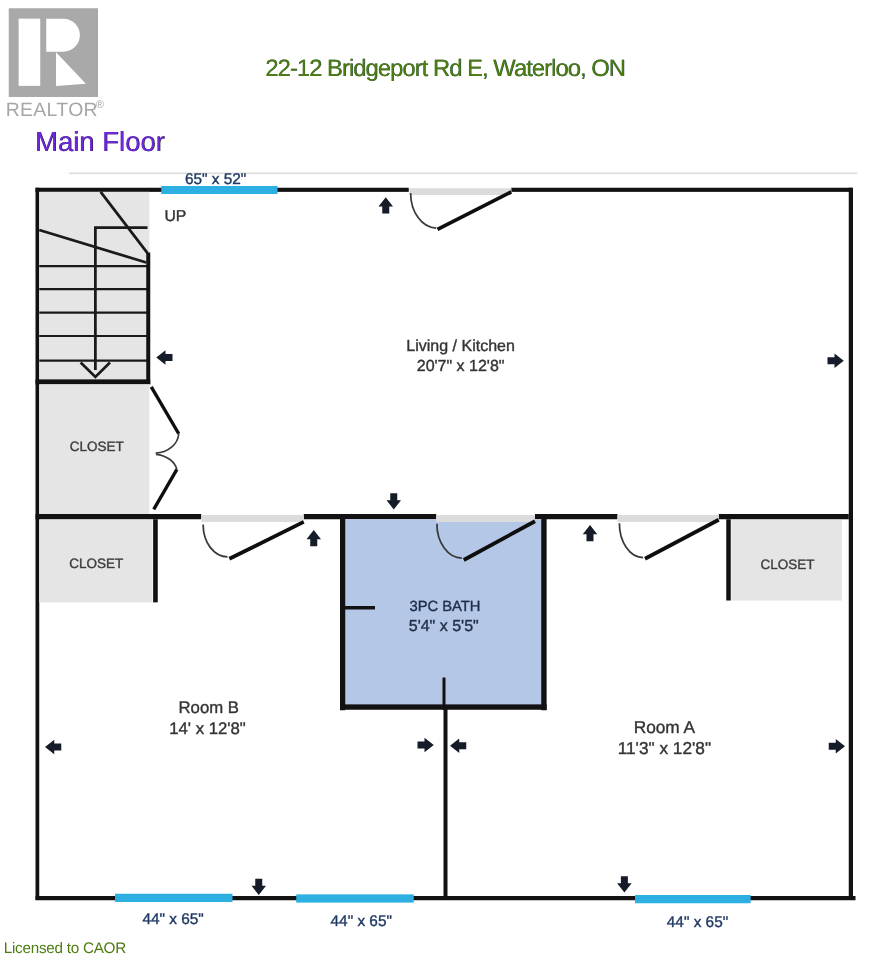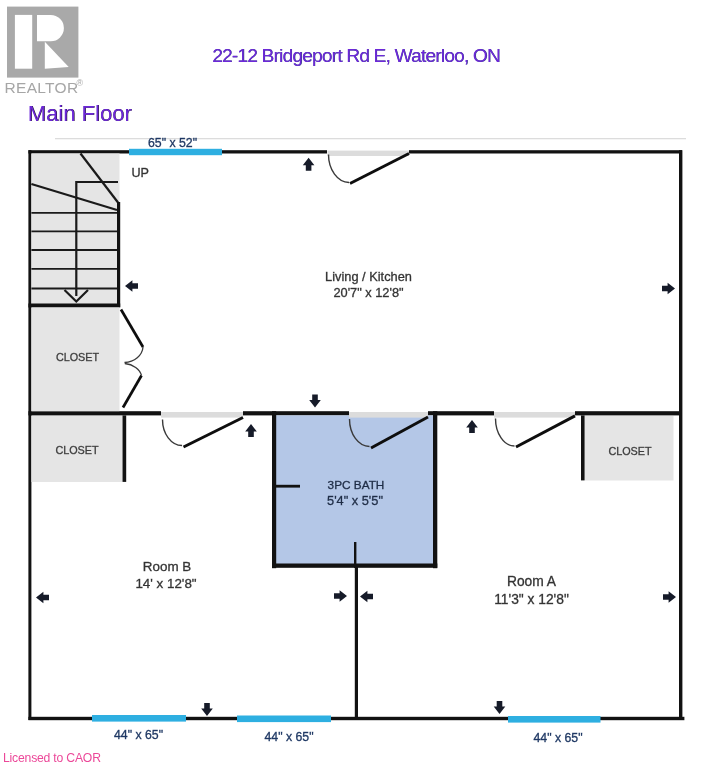--- a/index.html
+++ b/index.html
@@ -12,21 +12,21 @@
 
 <svg class="abs" style="left:0;top:0" width="120" height="100" viewBox="0 0 120 100">
   <rect x="7" y="6.6" width="71.4" height="71" fill="#a9a9a9"></rect>
   <rect x="14.9" y="14.9" width="17.3" height="53.8" fill="#ffffff"></rect>
   <path d="M37,14.9 L50.7,14.9 A13.2,13.2 0 0 1 50.7,41.3 L37,41.3 Z" fill="#ffffff"></path>
   <path d="M44.8,41.8 L68.7,66.9 L44.8,68.7 Z" fill="#ffffff"></path>
   <text x="4.5" y="93" font-size="15.5" letter-spacing="0.3" fill="#a6a6a6">REALTOR</text>
   <text x="76.5" y="86" font-size="9" fill="#a6a6a6">®</text>
 </svg>
 
-<div class="abs" style="left:0;top:44.6px;width:712px;text-align:center;font-size:19px;letter-spacing:-0.75px;color:#6d28d9;text-shadow:0.35px 0 0 #2c4e71;">22-12 Bridgeport Rd E, Waterloo, ON</div>
+<div class="abs" style="left:0;top:44.6px;width:712px;text-align:center;font-size:19px;letter-spacing:-0.75px;color:#4d7c0f;text-shadow:0.35px 0 0 #2c4e71;">22-12 Bridgeport Rd E, Waterloo, ON</div>
 
 <div class="abs" style="left:27.8px;top:101px;font-size:22px;color:#6d28d9;text-shadow:0.4px 0 0 #111111;">Main Floor</div>
 
 <svg class="abs" style="left:0;top:0" width="712" height="768" viewBox="0 0 712 768">
 
   <rect x="55" y="138" width="631" height="1.3" fill="#dcdcdc"></rect>
 
   <g>
     <rect x="28.4" y="150.2" width="298.6" height="3.3" fill="#121212"></rect>
     <rect x="409" y="150.2" width="273" height="3.3" fill="#121212"></rect>
@@ -181,15 +181,15 @@
 
   <path d="M0,0 L-7.4,-5.8 L-7.4,-2.8 L-13,-2.8 L-13,2.8 L-7.4,2.8 L-7.4,5.8 Z" transform="translate(36,597.5) rotate(180)" fill="#161b29"></path>
 
   <path d="M0,0 L-7.4,-5.8 L-7.4,-2.8 L-13,-2.8 L-13,2.8 L-7.4,2.8 L-7.4,5.8 Z" transform="translate(676,597)" fill="#161b29"></path>
 
   <path d="M0,0 L-7.4,-5.8 L-7.4,-2.8 L-13,-2.8 L-13,2.8 L-7.4,2.8 L-7.4,5.8 Z" transform="translate(207,716) rotate(90)" fill="#161b29"></path>
 
   <path d="M0,0 L-7.4,-5.8 L-7.4,-2.8 L-13,-2.8 L-13,2.8 L-7.4,2.8 L-7.4,5.8 Z" transform="translate(499.5,714) rotate(90)" fill="#161b29"></path>
 </svg>
 
-<div class="abs" style="left:3px;top:750.5px;font-size:12.2px;letter-spacing:-0.2px;color:#ec4899;">Licensed to CAOR</div>
+<div class="abs" style="left:3px;top:750.5px;font-size:12.2px;letter-spacing:-0.2px;color:#4d7c0f;">Licensed to CAOR</div>
 
 </div>
 
 </body></html>

